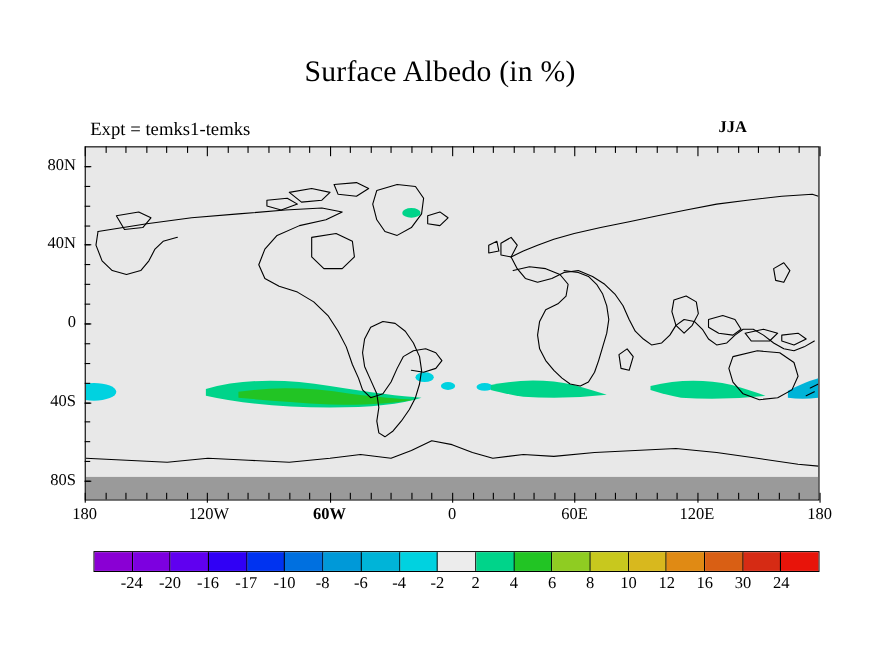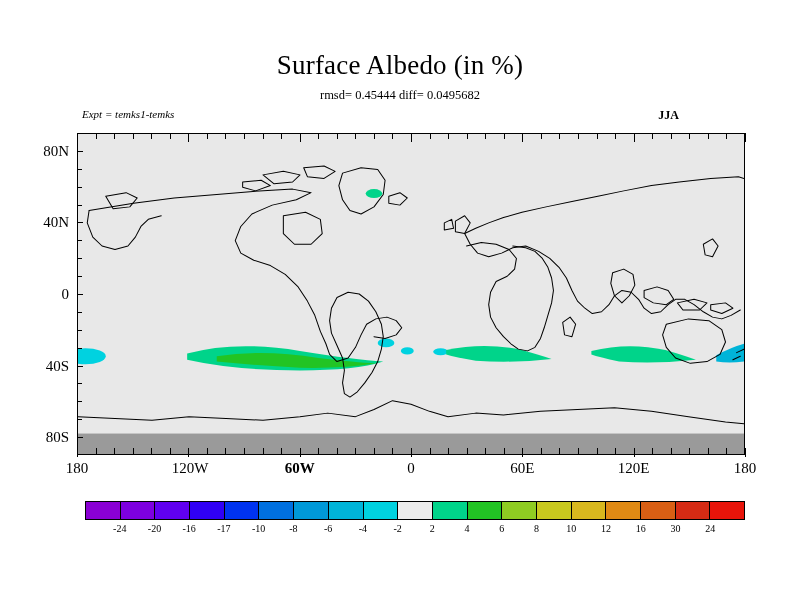--- a/index.html
+++ b/index.html
@@ -17,24 +17,24 @@
   }
   .subtitle1{
     position:absolute;left:0;top:88px;width:800px;text-align:center;
     font-size:12.5px;
   }
   .subtitle2{
     position:absolute;left:0;top:101px;width:800px;text-align:center;
     font-size:14px;
   }
   .expt{
-    position:absolute;left:82px;top:108px;font-size:11px;font-style:italic;
+    position:absolute;left:82px;top:108px;font-size:17px;
   }
   .season{
-    position:absolute;right:54px;top:108px;font-size:12px;font-weight:bold;text-align:center;
+    position:absolute;right:54px;top:108px;font-size:15px;font-weight:bold;text-align:center;
   }
 
   
   #plot{
     position:absolute;left:77px;top:133px;width:668px;height:322px;
     border:1.5px solid #000;box-sizing:border-box;background:#e8e8e8;
     overflow:hidden;
   }
   #mapsvg{position:absolute;left:0;top:0;width:100%;height:100%;display:block;}
 
@@ -53,31 +53,30 @@
   }
 
   
   #cbar{
     position:absolute;left:85px;top:501px;width:660px;height:19px;
     border:1.5px solid #000;box-sizing:border-box;display:flex;
   }
   #cbar .seg{flex:1 1 0;height:100%;border-right:1px solid #000;box-sizing:border-box;}
   #cbar .seg:last-child{border-right:none;}
   .cblab{
-    position:absolute;top:523px;font-size:10px;text-align:center;
+    position:absolute;top:523px;font-size:15px;text-align:center;
     width:60px;transform:translateX(-50%);font-family:Liberation Serif, serif;
   }
 </style>
 </head>
 <body>
 
 <div id="root">
 
   <div class="title">Surface Albedo (in %)</div>
-  <div class="subtitle1">rmsd= 0.45444 diff= 0.0495682</div>
   <div class="expt">Expt = temks1-temks</div>
   <div class="season">JJA</div>
 
   <div id="plot">
     <svg id="mapsvg" viewBox="0 0 720 360" preserveAspectRatio="none">
 
       <rect x="0" y="337" width="720" height="23" fill="#9a9a9a"></rect>
 
       <g stroke="none">
 

